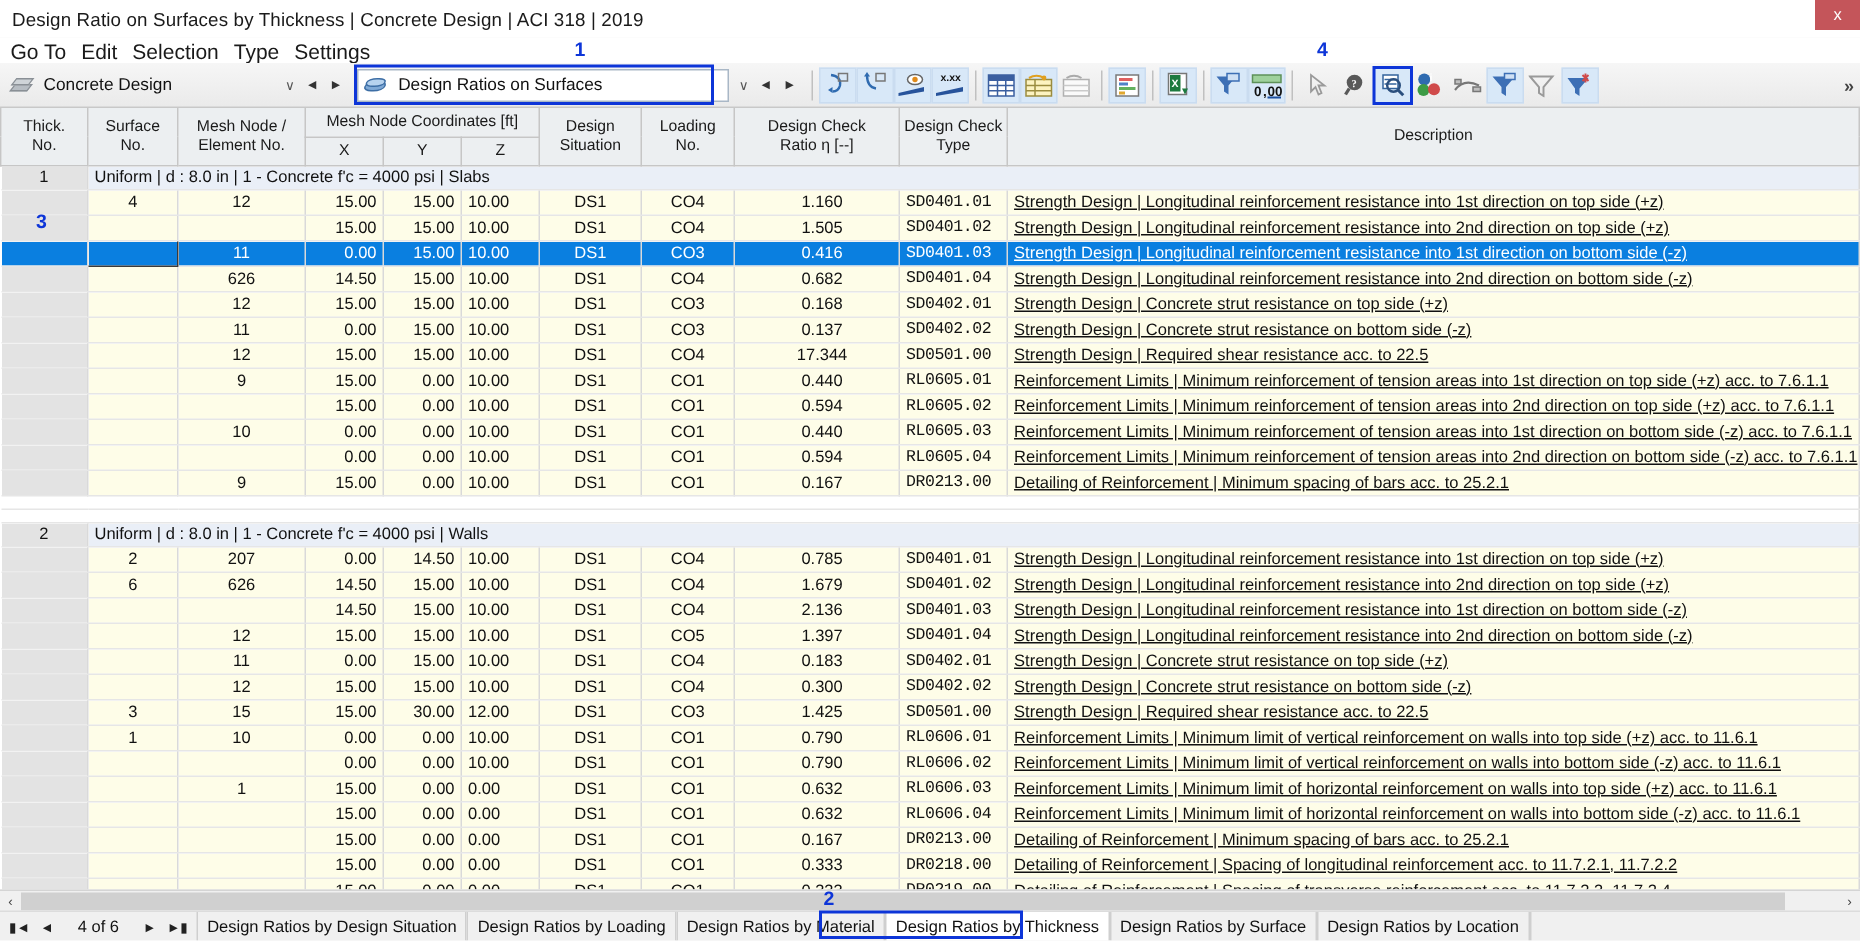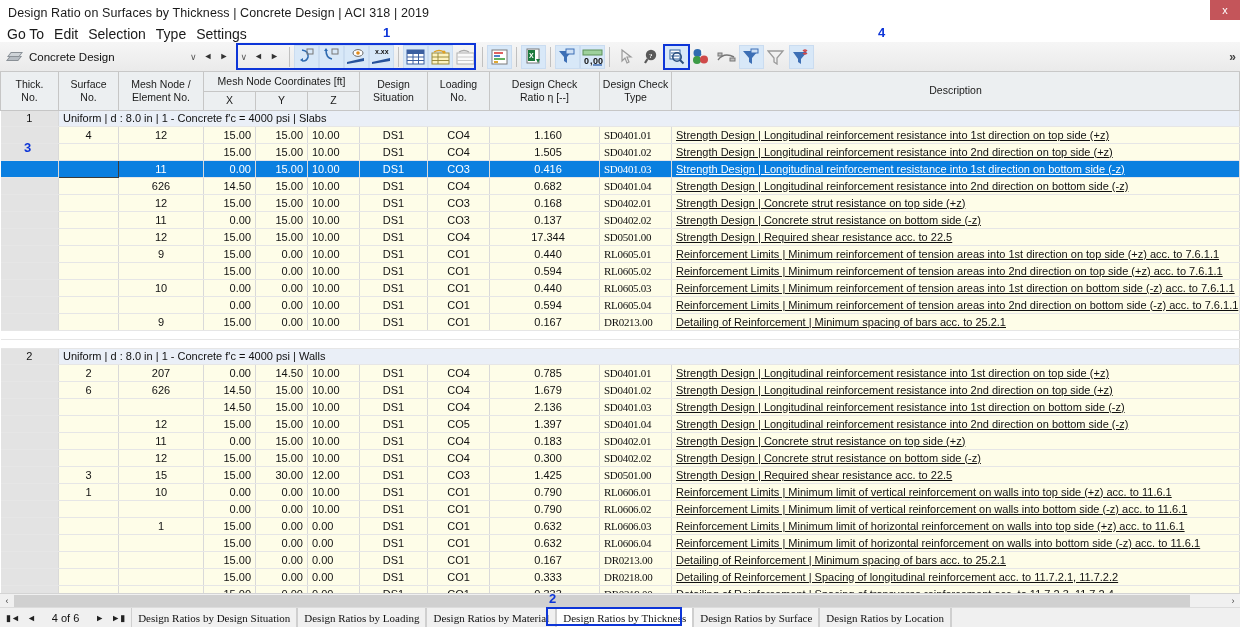--- a/index.html
+++ b/index.html
@@ -127,21 +127,21 @@
   .bar { position:absolute; left:0; top:1px; height:14px; }
   .bar.ok { background:#c5ecc7; }
   .bar.bad { background:#f7b3b3; }
   .valzone { flex:1; text-align:right; padding-right:2px; font-size:11px; line-height:16px;}
   .statmark { width:12px; text-align:center; font-size:10px; line-height:16px;}
   .ok-check { color:#0f9a25; font-weight:bold; }
   .bad-excl { color:#e01b1b; font-weight:bold; }
   tr.selrow .barzone { border-right:1px solid #0a7fe0; }
   tr.selrow .bar.ok { background:#9ec49f; }
 
-  .typecell { font-family:Liberation Serif, serif; font-size:10.5px; letter-spacing:-0.3px; }
+  .typecell { font-family:Liberation Mono, monospace; font-size:10.5px; letter-spacing:-0.3px; }
 
   .spacerrow td { background:#ffffff !important; border-right:none; border-bottom:none;}
 
   
   .hscroll {
     height: 14px; min-height:14px; background:#f0f0f0; border-top:1px solid #d4d4d4;
     display:flex; align-items:center; position:relative;
   }
   .hscroll .sbtn { width:14px; height:14px; font-size:9px; color:#444; display:flex; align-items:center; justify-content:center;}
   .hscroll .strack { flex:1; height:14px; background:#f0f0f0; position:relative;}
@@ -191,20 +191,27 @@
           <i class="slabTop"></i>
         </span>
       <span class="txt">Concrete Design</span>
     </div>
     <div class="navgrp">
       <span class="caret">∨</span>
       <span class="arrowbtn">◄</span>
       <span class="arrowbtn">►</span>
     </div>
 
+    <div class="combo" style="width:248px; margin-left:4px">
+      <span class="surfIcon">
+          <i class="p1"></i>
+          <i class="p2"></i>
+        </span>
+      <span class="txt">Design Ratios on Surfaces</span>
+    </div>
     <div class="navgrp">
       <span class="caret">∨</span>
       <span class="arrowbtn">◄</span>
       <span class="arrowbtn">►</span>
     </div>
 
     <div class="sep"></div>
 
     <div class="tbtn lit">
       <svg width="19" height="19" viewBox="0 0 19 19">
@@ -996,21 +1003,21 @@
   <div class="tabbar">
     <div class="navbtns">
       <span>▮◄</span>
       <span>◄</span>
     </div>
     <div class="pageinfo">4 of 6</div>
     <div class="navbtns">
       <span>►</span>
       <span>►▮</span>
     </div>
-    <div id="tabs" style="display:flex;flex:1;font-family:Liberation Serif, serif;">
+    <div id="tabs" style="display:flex;flex:1;">
         <div class="tab">Design Ratios by Design Situation</div>
         <div class="tab">Design Ratios by Loading</div>
         <div class="tab">Design Ratios by Material</div>
         <div class="tab active">Design Ratios by Thickness</div>
         <div class="tab">Design Ratios by Surface</div>
         <div class="tab">Design Ratios by Location</div>
         <div class="tabfill"></div>
       </div>
   </div>
 

